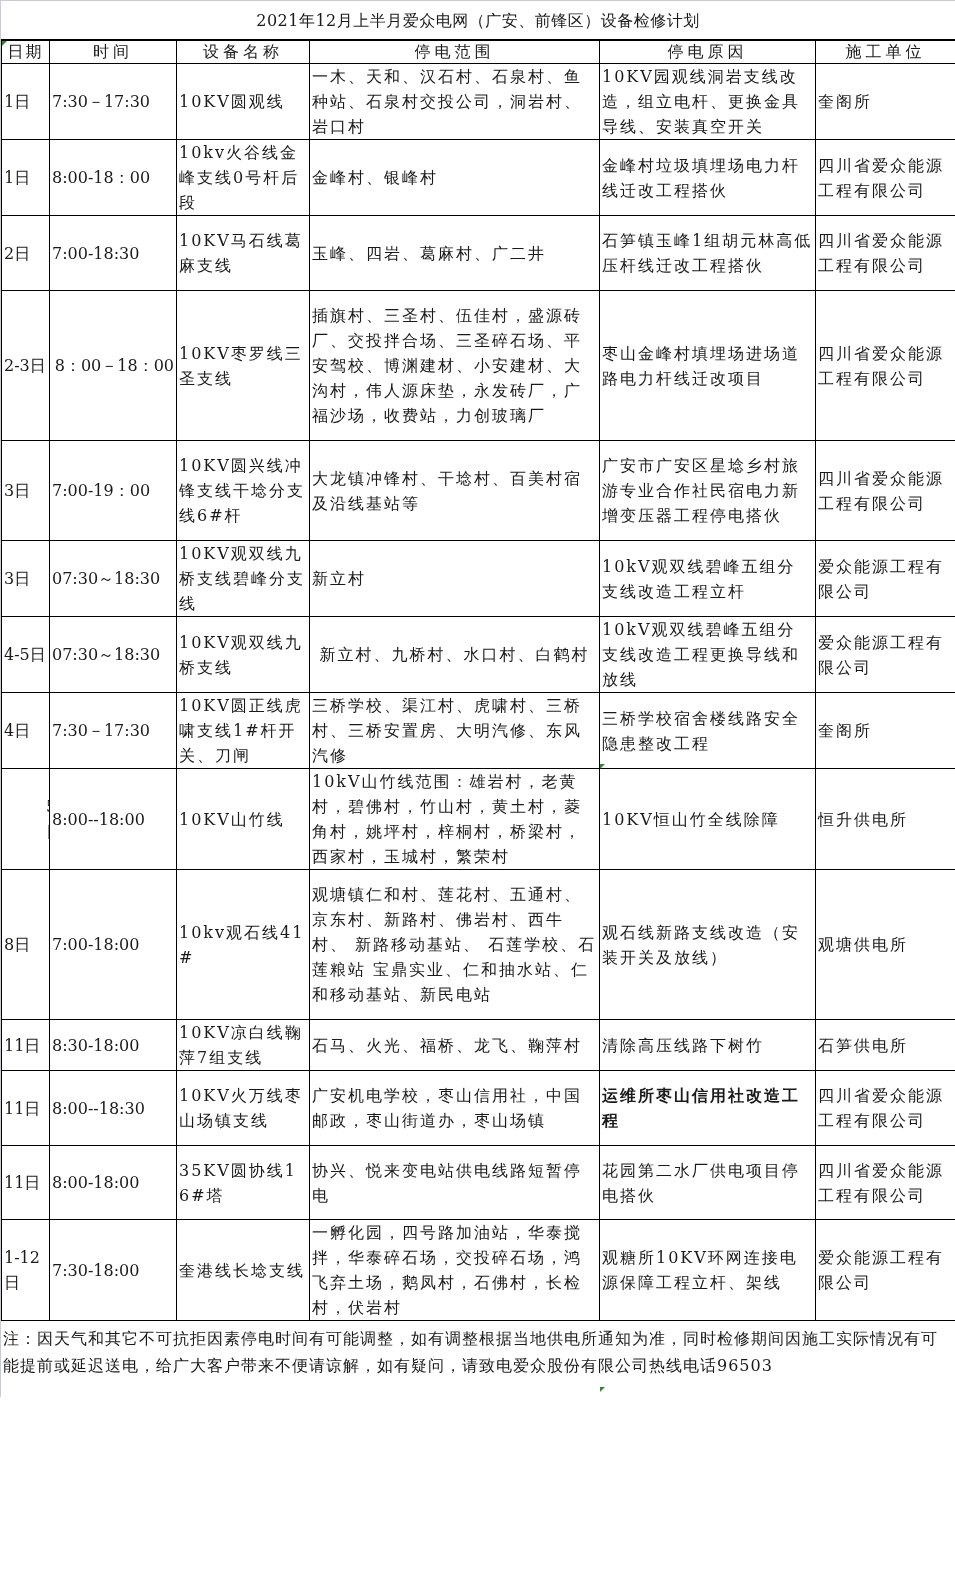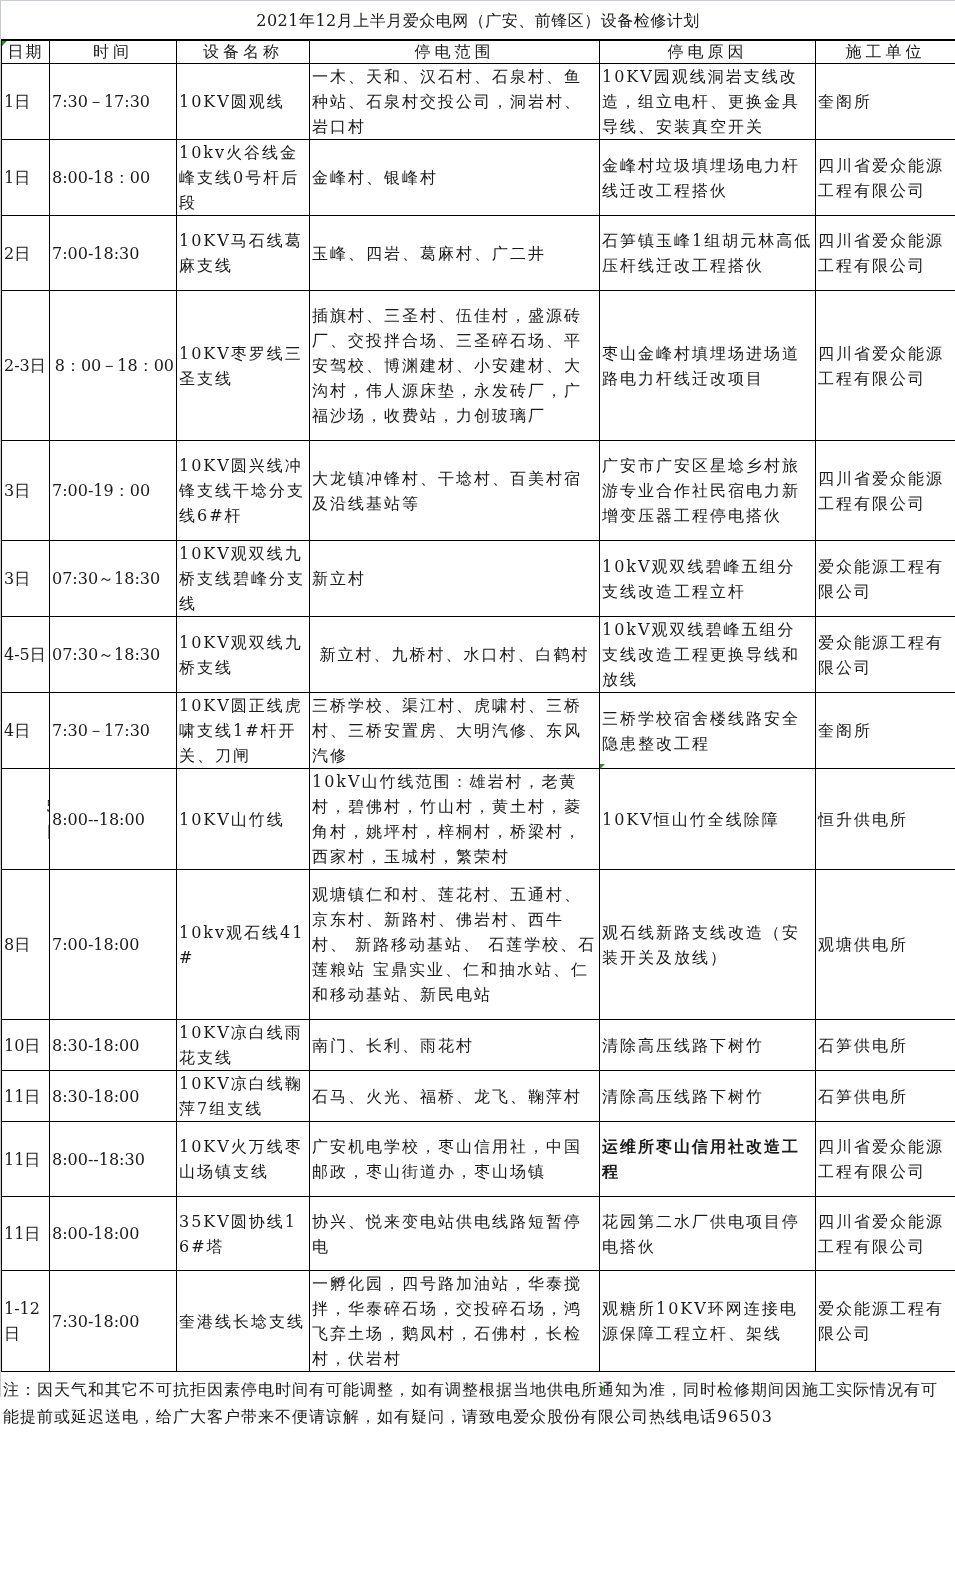--- a/index.html
+++ b/index.html
@@ -113,28 +113,20 @@
         </tr>
         <tr style="height: 150px;">
           <td class="c-date" style="height: 149px;">8日</td>
           <td class="c-time" style="height: 149px;">7:00-18:00</td>
           <td style="height: 149px;">10kv观石线41#</td>
           <td style="height: 149px;">观塘镇仁和村、莲花村、五通村、京东村、新路村、佛岩村、西牛村、 新路移动基站、 石莲学校、石莲粮站 宝鼎实业、仁和抽水站、仁和移动基站、新民电站</td>
           <td style="height: 149px;">观石线新路支线改造（安装开关及放线）</td>
           <td style="height: 149px;">观塘供电所</td>
         </tr>
         <tr style="height: 50px;">
-          <td class="c-date" style="height: 49px;">10日</td>
-          <td class="c-time" style="height: 49px;">8:30-18:00</td>
-          <td style="height: 49px;">10KV凉白线雨花支线</td>
-          <td style="height: 49px;">南门、长利、雨花村</td>
-          <td style="height: 49px;">清除高压线路下树竹</td>
-          <td style="height: 49px;">石笋供电所</td>
-        </tr>
-        <tr style="height: 50px;">
           <td class="c-date" style="height: 49px;">11日</td>
           <td class="c-time" style="height: 49px;">8:30-18:00</td>
           <td style="height: 49px;">10KV凉白线鞠萍7组支线</td>
           <td style="height: 49px;">石马、火光、福桥、龙飞、鞠萍村</td>
           <td style="height: 49px;">清除高压线路下树竹</td>
           <td style="height: 49px;">石笋供电所</td>
         </tr>
         <tr style="height: 75px;">
           <td class="c-date" style="height: 74px;">11日</td>
           <td class="c-time" style="height: 74px;">8:00--18:30</td>

